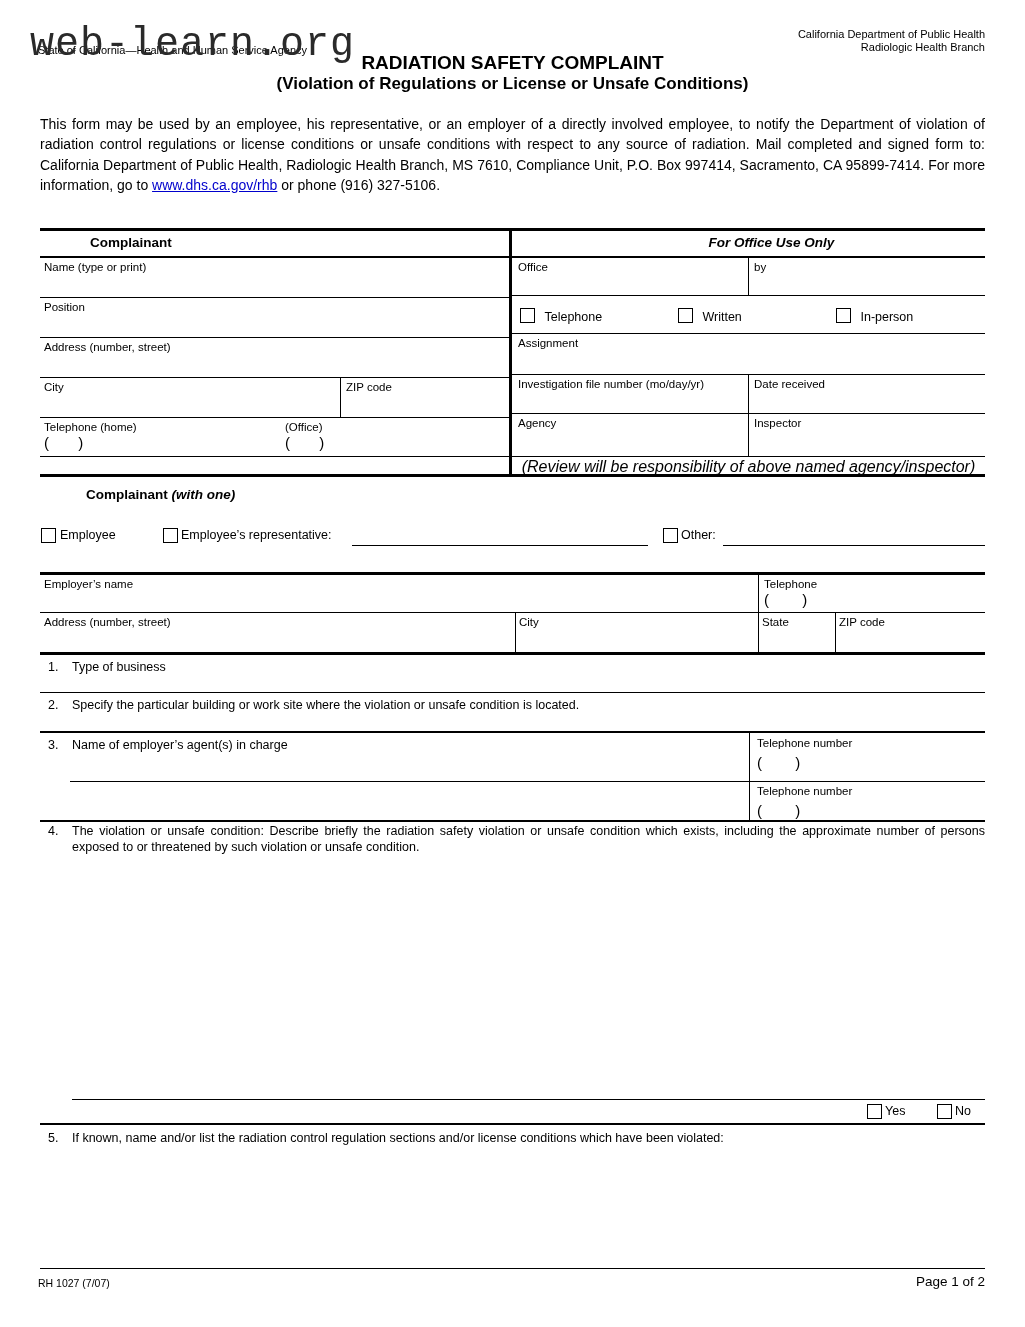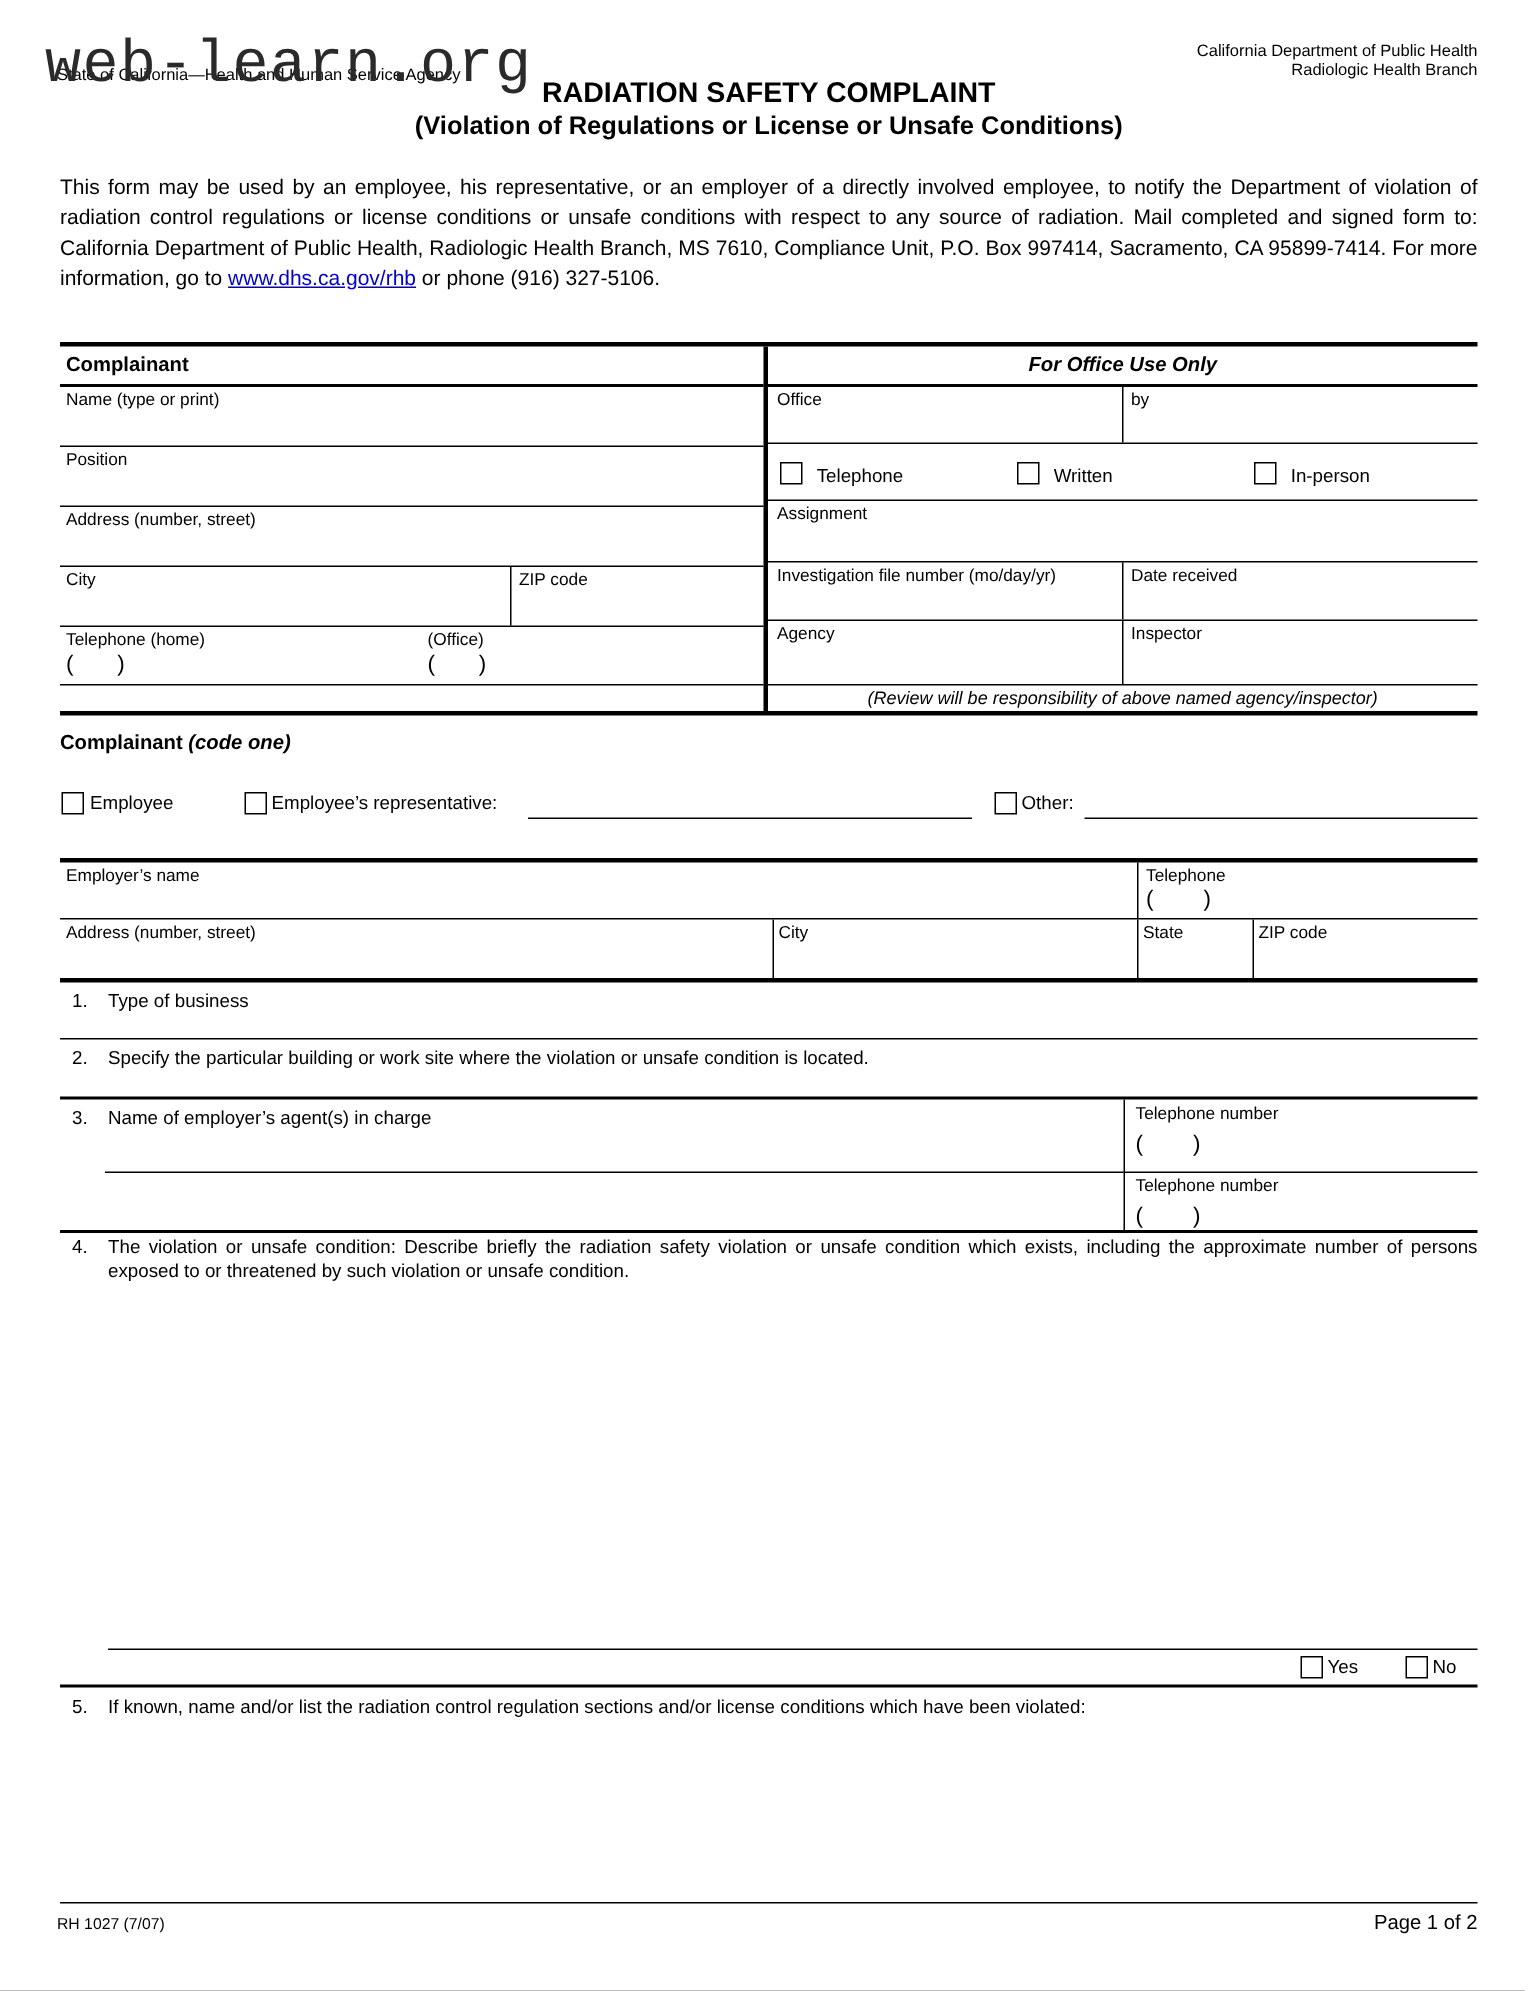--- a/index.html
+++ b/index.html
@@ -1,21 +1,21 @@
 <!DOCTYPE html>
 <html><head>
 <meta charset="utf-8">
 <style>
   html,body{margin:0;padding:0;background:#888;}
   .page{position:relative;width:1025px;height:1327px;background:#fff;margin:0 auto;
         font-family:"Liberation Sans", sans-serif;color:#000;overflow:hidden;}
   .abs{position:absolute;}
   .small{font-size:11px;line-height:13px;}
   .lbl{font-size:11.5px;}
-  .b{font-weight:bold;}
+  .b{font-weight:bold;margin-left:46px;}
   .i{font-style:italic;}
   .watermark{position:absolute;left:30px;top:22px;font-family:"Liberation Mono", monospace;
              font-size:40px;letter-spacing:1px;color:#2a2a2a;z-index:2;white-space:nowrap;}
   .title{position:absolute;left:0;width:1025px;top:52px;text-align:center;
          font-size:19px;font-weight:bold;z-index:1;}
   .subtitle{position:absolute;left:0;width:1025px;top:74px;text-align:center;
             font-size:17px;font-weight:bold;}
   .intro{position:absolute;left:40px;top:114px;width:945px;font-size:14px;
          line-height:20.3px;text-align:justify;margin:0;}
   .link{color:#0000cc;text-decoration:underline;}
@@ -116,27 +116,27 @@
       <div class="row" style="height:39px;">
         <div class="vdiv" style="left:236px;"></div>
         <span class="abs lbl" style="left:6px;top:3px;">Investigation file number (mo/day/yr)</span>
         <span class="abs lbl" style="left:242px;top:3px;">Date received</span>
       </div>
       <div class="row" style="height:43px;">
         <div class="vdiv" style="left:236px;"></div>
         <span class="abs lbl" style="left:6px;top:3px;">Agency</span>
         <span class="abs lbl" style="left:242px;top:3px;">Inspector</span>
       </div>
-      <div class="rowlast i" style="height:16px;text-align:center;font-size:12px;padding-top:1px;">(Review will be responsibility of above named agency/inspector)</div>
+      <div class="rowlast i" style="height:16px;text-align:center;font-size:16px;padding-top:1px;">(Review will be responsibility of above named agency/inspector)</div>
     </div>
   </div>
 
   <div class="abs b" style="left:40px;top:487px;font-size:13.5px;">
     <span>Complainant</span>
-    <span class="i">(code one)</span>
+    <span class="i">(with one)</span>
   </div>
   <span class="cb abs" style="left:41px;top:528px;"></span>
   <span class="abs cblbl" style="left:60px;top:528px;">Employee</span>
   <span class="cb abs" style="left:163px;top:528px;"></span>
   <span class="abs cblbl" style="left:181px;top:528px;">Employee’s representative:</span>
   <div class="abs uline" style="left:352px;top:529px;width:296px;height:16px;"></div>
   <span class="cb abs" style="left:663px;top:528px;"></span>
   <span class="abs cblbl" style="left:681px;top:528px;">Other:</span>
   <div class="abs uline" style="left:723px;top:529px;width:262px;height:16px;"></div>
 

